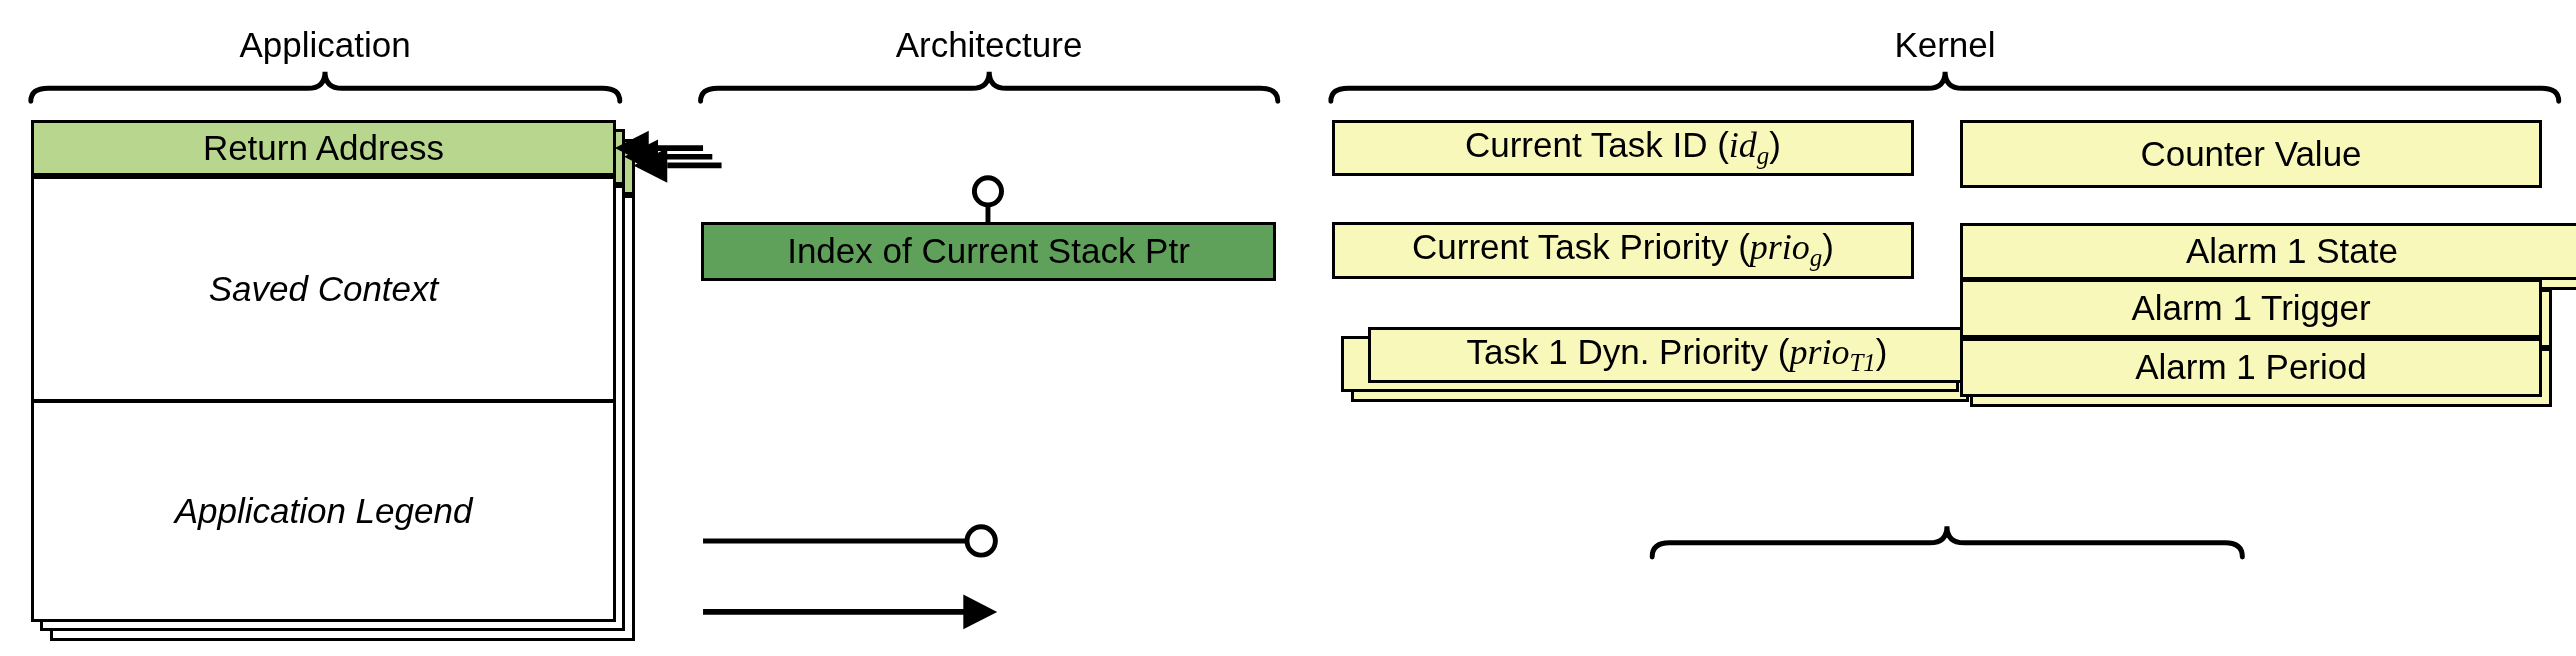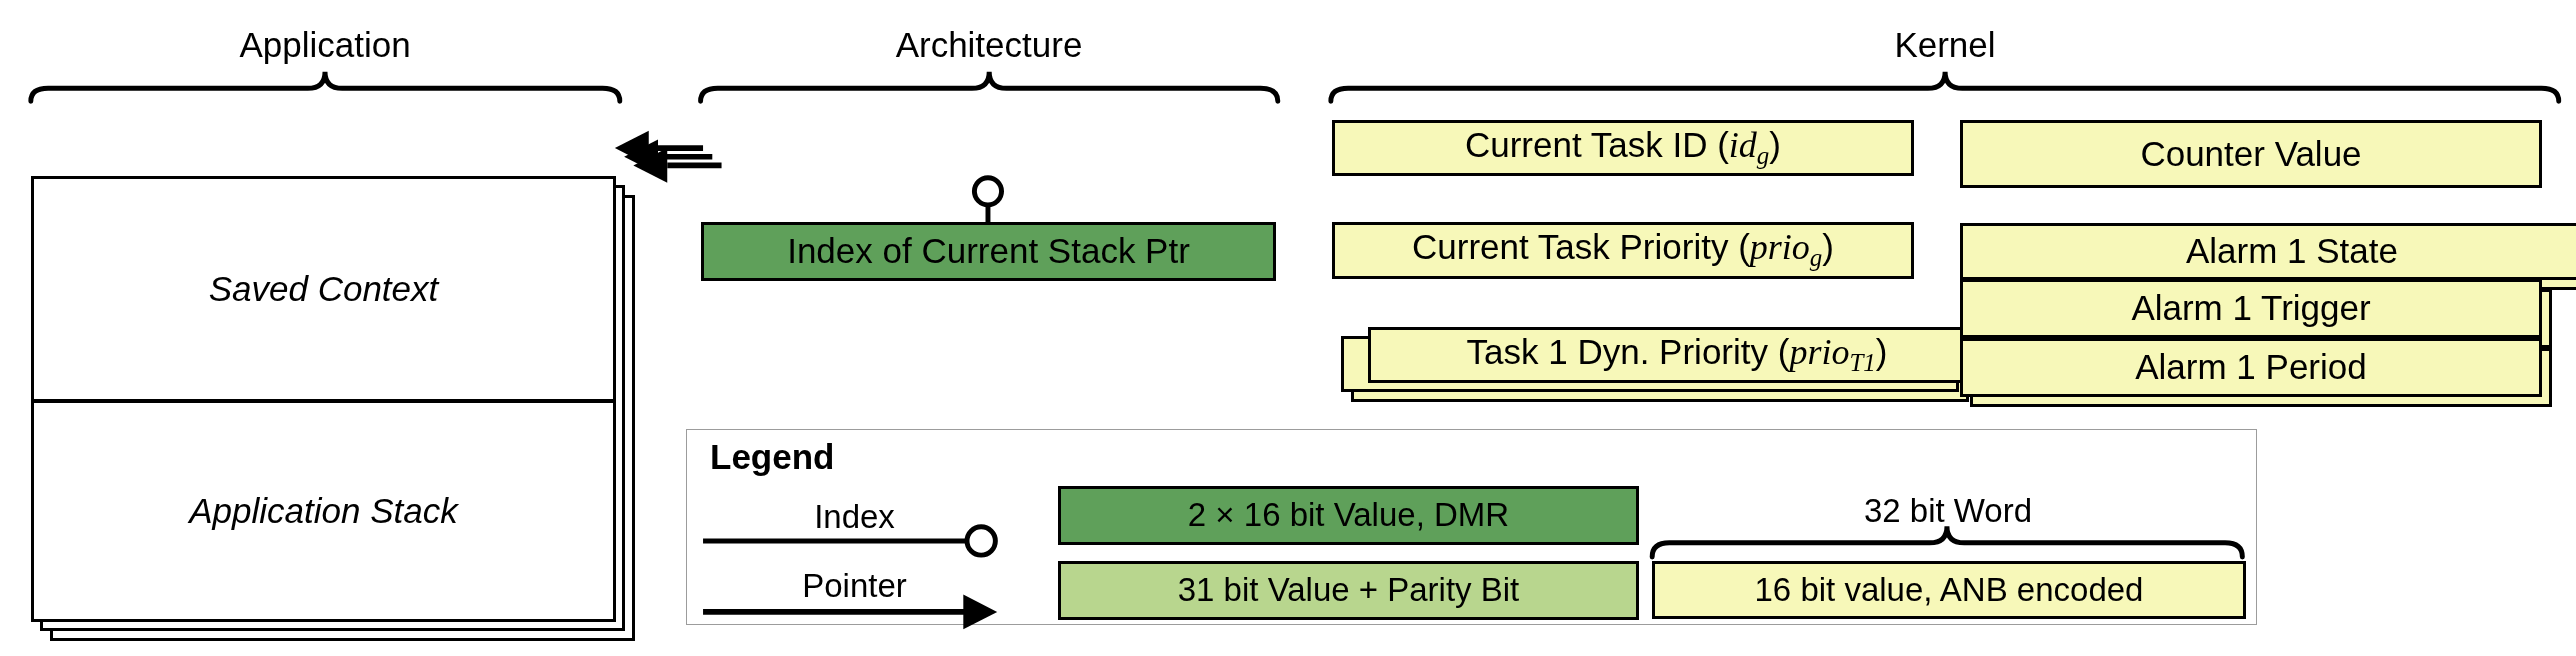--- a/index.html
+++ b/index.html
@@ -36,31 +36,38 @@
 </style>
 </head>
 <body>
 
 <div class="canvas">
 
   <div class="sec-label" style="left:171px;top:25px;width:308px;">Application</div>
   <div class="sec-label" style="left:835px;top:25px;width:308px;">Architecture</div>
   <div class="sec-label" style="left:1791px;top:25px;width:308px;">Kernel</div>
 
+  <div class="stack" style="left:31px;top:120px;width:585px;height:56px;">
+    <div class="layer lg" style="left:18.5px;top:18.5px;"></div>
+    <div class="layer lg" style="left:9.3px;top:9.3px;"></div>
+    <div class="layer lg main">
+      <span class="box-label">Return Address</span>
+    </div>
+  </div>
 
   <div class="stack" style="left:31px;top:176px;width:585px;height:446px;font-style:italic;">
     <div class="layer wh" style="left:18.5px;top:18.5px;"></div>
     <div class="layer wh" style="left:9.3px;top:9.3px;"></div>
     <div class="layer wh">
       <div class="cell" style="top:0;height:220px;">
         <span class="box-label">Saved Context</span>
       </div>
       <div class="divider" style="top:220px;"></div>
       <div class="cell" style="top:224px;height:217px;">
-        <span class="box-label">Application Stack</span>
+        <span class="box-label">Application Legend</span>
       </div>
     </div>
   </div>
 
 
   <div class="stack" style="left:701px;top:222px;width:575px;height:59px;">
     <div class="layer dg main">
       <span class="box-label">Index of Current Stack Ptr</span>
     </div>
   </div>
@@ -103,35 +110,20 @@
       <span class="box-label">Alarm 1 Trigger</span>
     </div>
   </div>
   <div class="stack" style="left:1960px;top:338px;width:582px;height:59px;">
     <div class="layer yl" style="left:10px;top:10px;"></div>
     <div class="layer yl main">
       <span class="box-label">Alarm 1 Period</span>
     </div>
   </div>
 
-  <div class="legend-panel">
-    <div class="legend-title">Legend</div>
-    <div class="legend-lab" style="left:78px;top:70px;">Index</div>
-    <div class="legend-lab" style="left:78px;top:139px;">Pointer</div>
-    <div class="legend-box dg" style="left:371px;top:56px;width:581px;height:59px;">
-      <span class="box-label">2 × 16 bit Value, DMR</span>
-    </div>
-    <div class="legend-box lg" style="left:371px;top:131px;width:581px;height:59px;">
-      <span class="box-label">31 bit Value + Parity Bit</span>
-    </div>
-    <div class="word-label" style="left:1076px;top:64px;">32 bit Word</div>
-    <div class="legend-box yl" style="left:965px;top:131px;width:594px;height:58px;">
-      <span class="box-label">16 bit value, ANB encoded</span>
-    </div>
-  </div>
 
   <svg class="overlay" viewBox="0 0 4177 1065" xmlns="http://www.w3.org/2000/svg">
 
     <path d="M 50 164 Q 50 143 78 143 L 499 143 Q 527 143 527 116 Q 527 143 555 143 L 977 143 Q 1005 143 1005 164" fill="none" stroke="#000" stroke-width="8" stroke-linecap="round"></path>
     <path d="M 1136 164 Q 1136 143 1164 143 L 1576 143 Q 1604 143 1604 116 Q 1604 143 1632 143 L 2044 143 Q 2072 143 2072 164" fill="none" stroke="#000" stroke-width="8" stroke-linecap="round"></path>
     <path d="M 2158 164 Q 2158 143 2186 143 L 3126 143 Q 3154 143 3154 116 Q 3154 143 3182 143 L 4121 143 Q 4149 143 4149 164" fill="none" stroke="#000" stroke-width="8" stroke-linecap="round"></path>
 
     <line x1="1140" y1="240" x2="1052" y2="240" stroke="#000" stroke-width="9"></line>
     <polygon points="997,240 1052,212 1052,268" fill="#000"></polygon>
     <line x1="1155" y1="254" x2="1067" y2="254" stroke="#000" stroke-width="9"></line>

